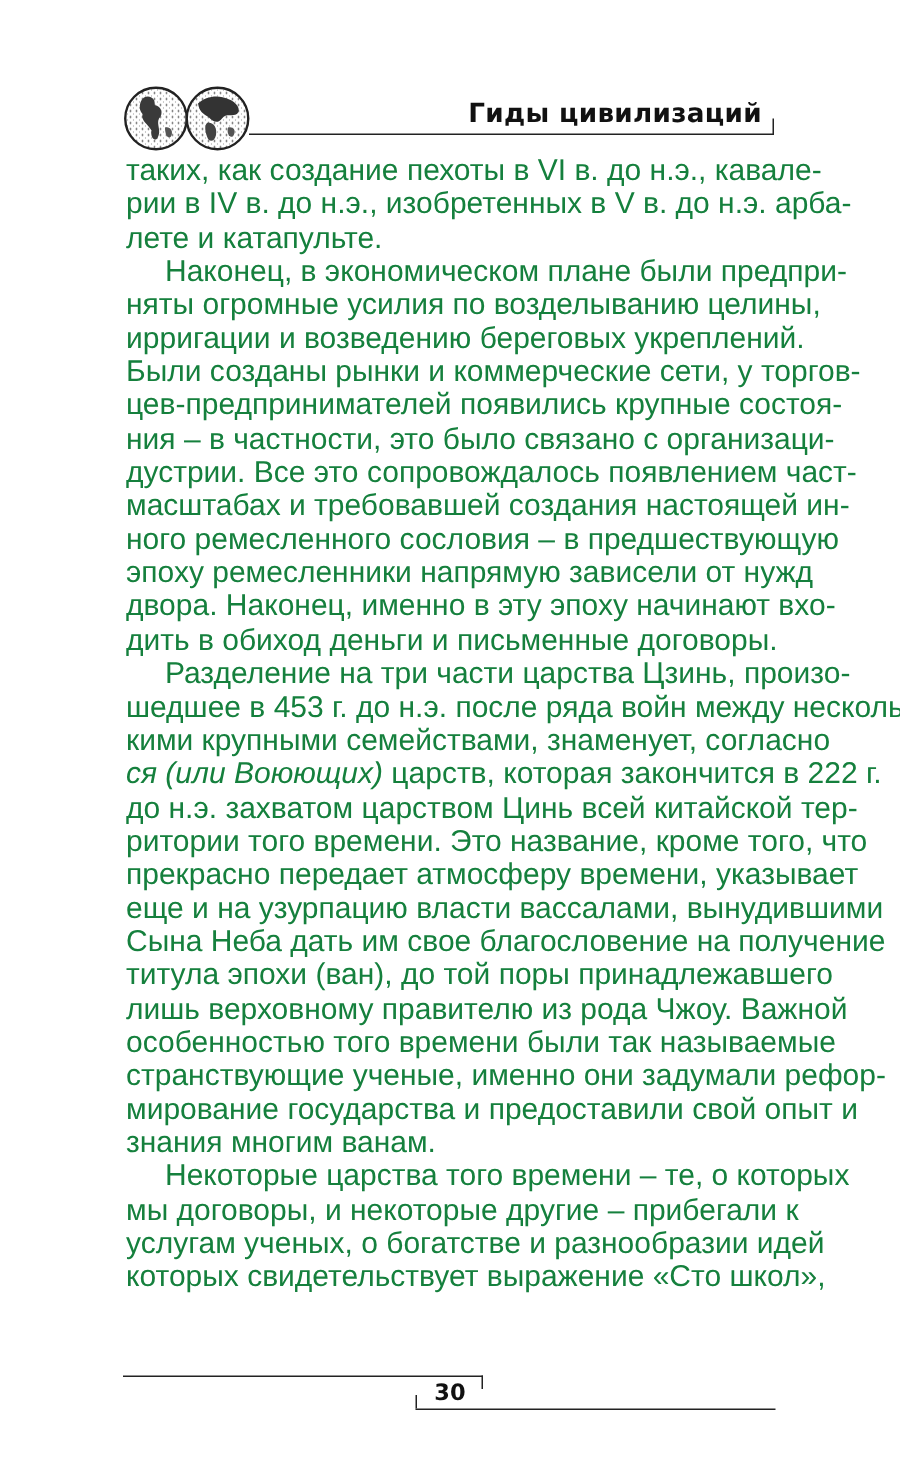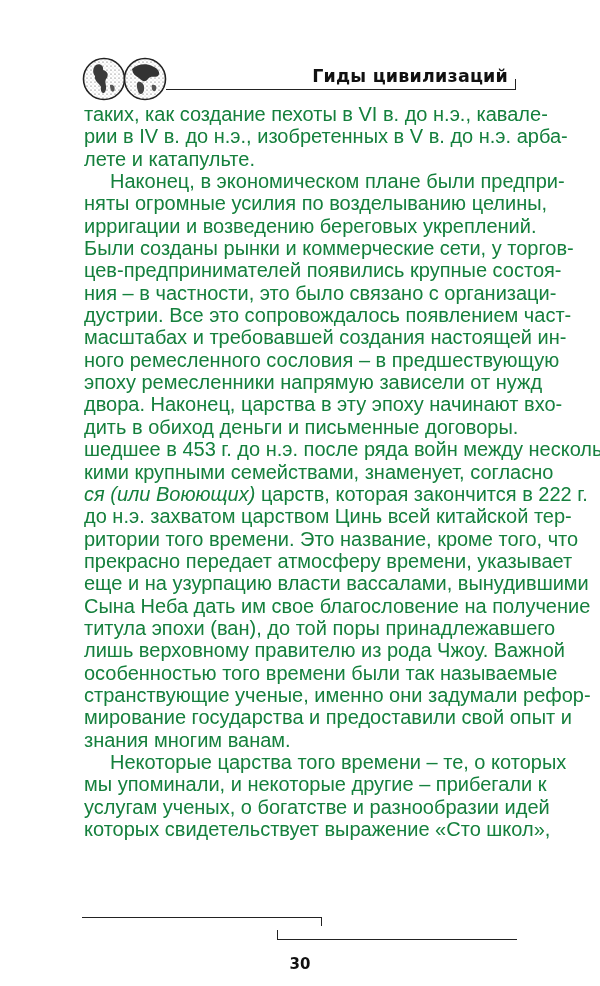--- a/index.html
+++ b/index.html
@@ -100,21 +100,20 @@
     }
     .page-number {
       position: absolute;
       left: 283px; top: 919px;
       width: 34px;
       text-align: center;
       font-family: "DejaVu Sans", sans-serif;
       font-weight: bold;
       font-size: 15px;
       color: #111;
-      margin-top: 36px;
     }
   </style>
 </head>
 <body>
 
 <div class="header">
   <svg class="globes" viewBox="0 0 86 44" xmlns="http://www.w3.org/2000/svg">
     <defs>
       <pattern id="speck" width="4" height="4" patternUnits="userSpaceOnUse">
         <rect width="4" height="4" fill="#ffffff"></rect>
@@ -147,44 +146,45 @@
     <span class="line indent">Наконец, в экономическом плане были предпри-</span>
     <span class="line">няты огромные усилия по возделыванию целины,</span>
     <span class="line">ирригации и возведению береговых укреплений.</span>
     <span class="line">Были созданы рынки и коммерческие сети, у торгов-</span>
     <span class="line">цев-предпринимателей появились крупные состоя-</span>
     <span class="line">ния – в частности, это было связано с организаци-</span>
     <span class="line">дустрии. Все это сопровождалось появлением част-</span>
     <span class="line">масштабах и требовавшей создания настоящей ин-</span>
     <span class="line">ного ремесленного сословия – в предшествующую</span>
     <span class="line">эпоху ремесленники напрямую зависели от нужд</span>
-    <span class="line">двора. Наконец, царства в эту эпоху начинают вхо-</span>
+    <span class="line">двора. Наконец, именно в эту эпоху начинают вхо-</span>
     <span class="line last">дить в обиход деньги и письменные договоры.</span>
   </div>
 
   <div>
+    <span class="line indent">Разделение на три части царства Цзинь, произо-</span>
     <span class="line">шедшее в 453 г. до н.э. после ряда войн между несколь-</span>
     <span class="line">кими крупными семействами, знаменует, согласно</span>
     <span class="line"><span class="it">ся (или Воюющих)</span><span> царств, которая закончится в 222 г.</span></span>
     <span class="line">до н.э. захватом царством Цинь всей китайской тер-</span>
     <span class="line">ритории того времени. Это название, кроме того, что</span>
     <span class="line">прекрасно передает атмосферу времени, указывает</span>
     <span class="line">еще и на узурпацию власти вассалами, вынудившими</span>
     <span class="line">Сына Неба дать им свое благословение на получение</span>
     <span class="line">титула эпохи (ван), до той поры принадлежавшего</span>
     <span class="line">лишь верховному правителю из рода Чжоу. Важной</span>
     <span class="line">особенностью того времени были так называемые</span>
     <span class="line">странствующие ученые, именно они задумали рефор-</span>
     <span class="line">мирование государства и предоставили свой опыт и</span>
     <span class="line last">знания многим ванам.</span>
   </div>
 
   <div>
     <span class="line indent">Некоторые царства того времени – те, о которых</span>
-    <span class="line">мы упоминали, и некоторые другие – прибегали к</span>
+    <span class="line">мы договоры, и некоторые другие – прибегали к</span>
     <span class="line">услугам ученых, о богатстве и разнообразии идей</span>
     <span class="line">которых свидетельствует выражение «Сто школ»,</span>
   </div>
 </div>
 
 <div class="footer-rule-top"></div>
 <div class="footer-tick-top"></div>
 <div class="page-number">30</div>
 <div class="footer-tick-bottom"></div>
 <div class="footer-rule-bottom"></div>

